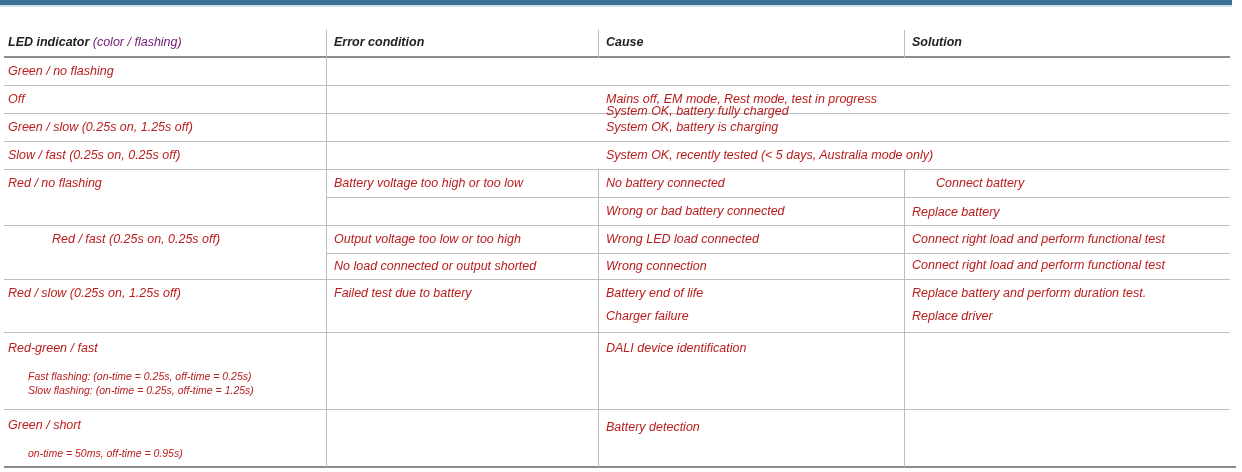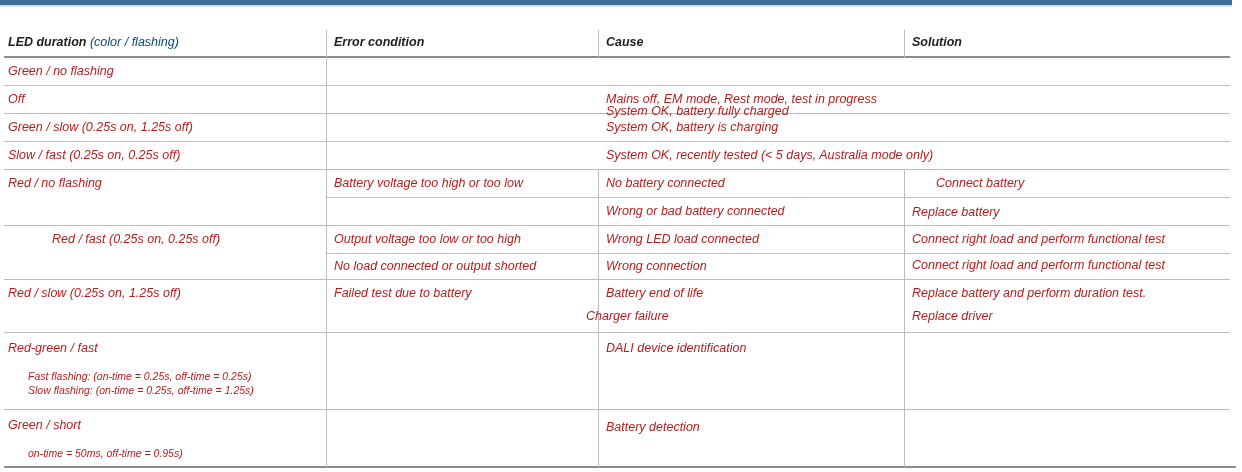--- a/index.html
+++ b/index.html
@@ -6,32 +6,32 @@
   body { width:1242px; height:472px; position:relative; overflow:hidden;
          font-family:"Liberation Sans", "DejaVu Sans", sans-serif; }
   .topbar { position:absolute; left:0; top:0; width:1232px; height:5px;
             background:#3d6f96; border-bottom:2px solid #cfe2ef; }
   .hline { position:absolute; height:1px; background:#bdbdbd; }
   .hline.thick { height:2px; background:#8c8c8c; }
   .vline { position:absolute; width:1px; background:#bdbdbd; }
   .cell { position:absolute; font-style:italic; font-size:12.5px; color:#b91c1c;
           white-space:nowrap; line-height:15px; }
   .hdr { font-weight:bold; color:#222; font-size:12.5px; }
-  .hdr .sub { font-weight:normal; color:#0c4a6e; }
+  .hdr .sub { font-weight:normal; color:#701a75; }
   .small { font-size:10.5px; line-height:13px;margin-left:20px; }
 </style>
 </head>
 <body>
 
 <div class="topbar"></div>
 
 <div>
 
   <div class="cell hdr" style="left:8px;top:35px;">
-    <span>LED duration</span>
+    <span>LED indicator</span>
     <span class="sub">(color / flashing)</span>
   </div>
   <div class="cell hdr" style="left:334px;top:35px;">Error condition</div>
   <div class="cell hdr" style="left:606px;top:35px;">Cause</div>
   <div class="cell hdr" style="left:912px;top:35px;">Solution</div>
 
   <div class="hline thick" style="left:4px;top:56px;width:1226px;"></div>
   <div class="hline" style="left:4px;top:85px;width:1226px;"></div>
   <div class="hline" style="left:4px;top:113px;width:1226px;"></div>
   <div class="hline" style="left:4px;top:141px;width:1226px;"></div>
@@ -73,21 +73,21 @@
   <div class="cell" style="left:334px;top:232px;">Output voltage too low or too high</div>
   <div class="cell" style="left:606px;top:232px;">Wrong LED load connected</div>
   <div class="cell" style="left:912px;top:232px;">Connect right load and perform functional test</div>
   <div class="cell" style="left:334px;top:259px;">No load connected or output shorted</div>
   <div class="cell" style="left:606px;top:259px;">Wrong connection</div>
   <div class="cell" style="left:912px;top:258px;">Connect right load and perform functional test</div>
 
   <div class="cell" style="left:8px;top:286px;">Red / slow (0.25s on, 1.25s off)</div>
   <div class="cell" style="left:334px;top:286px;">Failed test due to battery</div>
   <div class="cell" style="left:606px;top:286px;">Battery end of life</div>
-  <div class="cell" style="left:586px;top:309px;">Charger failure</div>
+  <div class="cell" style="left:606px;top:309px;">Charger failure</div>
   <div class="cell" style="left:912px;top:286px;">Replace battery and perform duration test.</div>
   <div class="cell" style="left:912px;top:309px;">Replace  driver</div>
 
   <div class="cell" style="left:8px;top:341px;">Red-green / fast</div>
   <div class="cell small" style="left:8px;top:370px;">Fast flashing: (on-time = 0.25s, off-time = 0.25s)</div>
   <div class="cell small" style="left:8px;top:384px;">Slow flashing: (on-time = 0.25s, off-time = 1.25s)</div>
   <div class="cell" style="left:606px;top:341px;">DALI  device identification</div>
 
   <div class="cell" style="left:8px;top:418px;">Green / short</div>
   <div class="cell small" style="left:8px;top:447px;">on-time = 50ms, off-time = 0.95s)</div>

